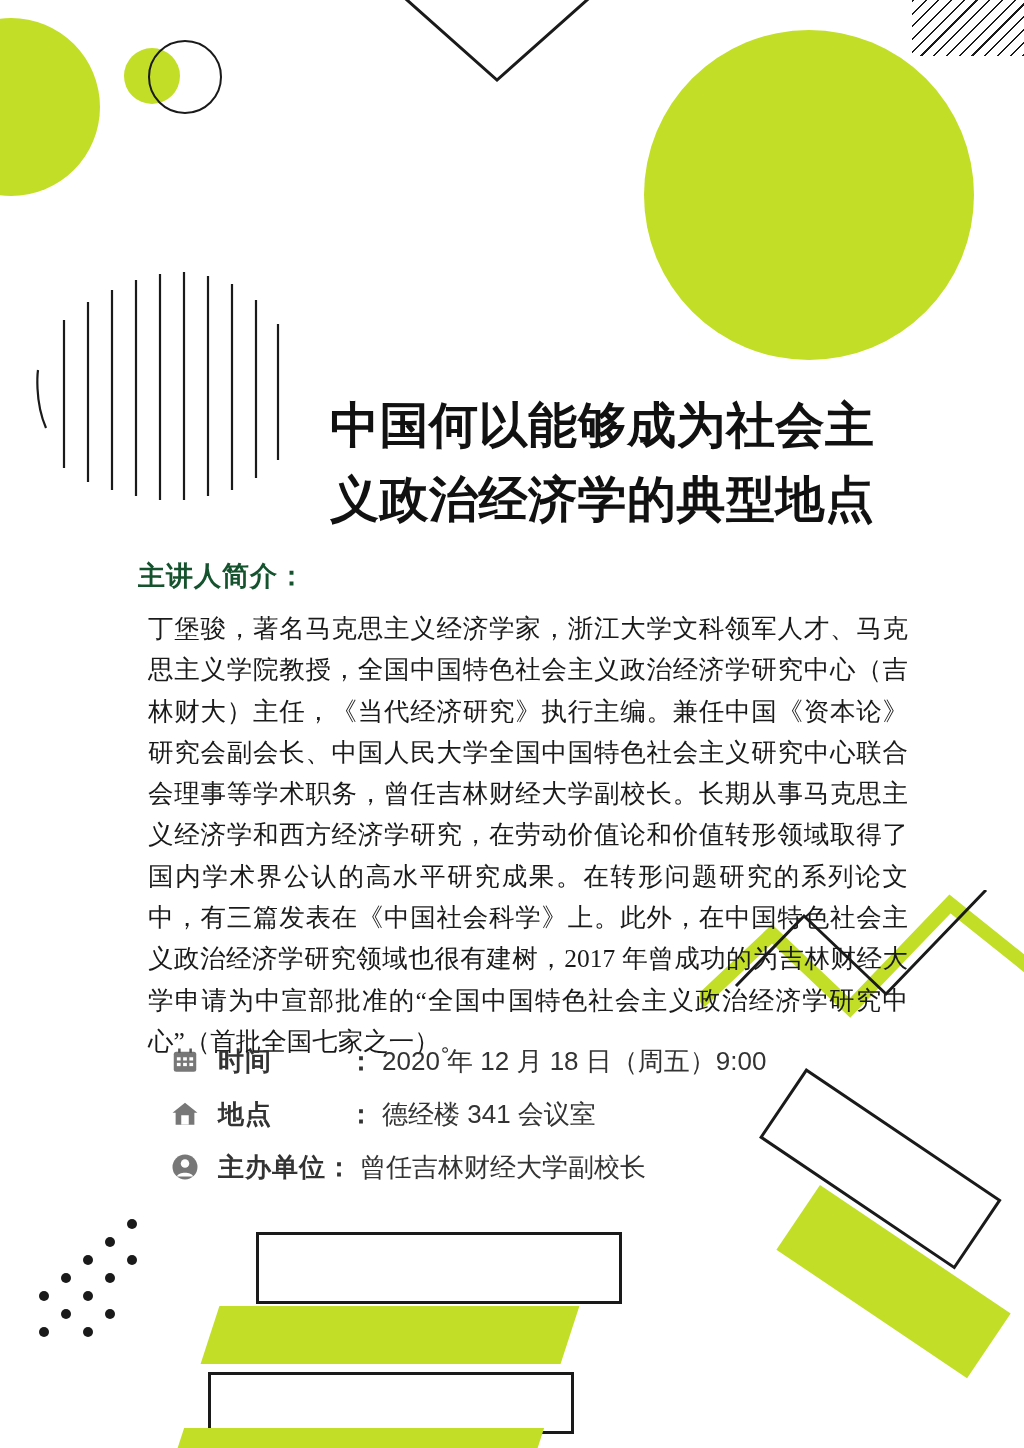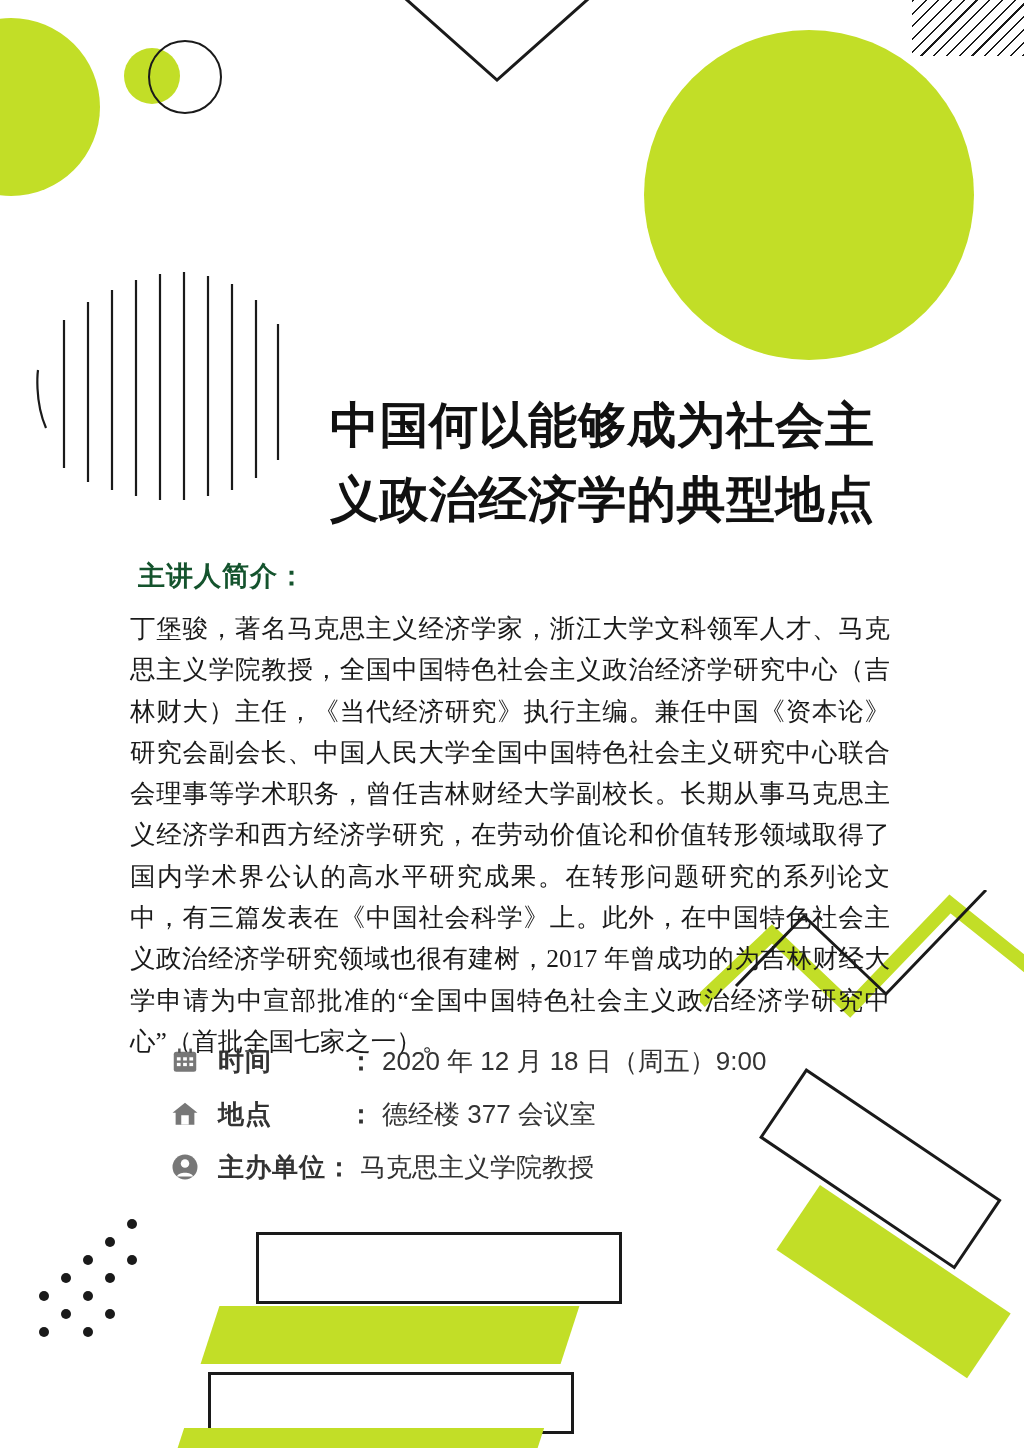--- a/index.html
+++ b/index.html
@@ -161,21 +161,21 @@
     position: absolute;
     left: 138px; top: 558px;
     font-weight: bold;
     font-size: 27px;
     color: #14532d;
     letter-spacing: 1px;
   }
 
   .bio {
     position: absolute;
-    left: 130px; top: 608px;
+    left: 148px; top: 608px;
     width: 760px;
     font-family: "Liberation Serif", serif;
     font-size: 25.5px;
     line-height: 1.62;
     color: #1a1a1a;
     text-align: justify;
     text-justify: inter-character;
   }
 
   .info-list {
@@ -317,31 +317,31 @@
         <span class="info-icon">
           <svg width="30" height="30" viewBox="0 0 24 24">
             <path d="M12 3 L22 11 L19.5 11 L19.5 20.5 L4.5 20.5 L4.5 11 L2 11 Z" fill="#777777"></path>
             <rect x="9" y="13" width="6" height="7.5" fill="#ffffff"></rect>
           </svg>
         </span>
         <span class="info-label spaced">
           <span>地</span><span class="sp"></span><span>点</span>
         </span>
         <span class="info-colon">：</span>
-        <span class="info-value">德经楼 377 会议室</span>
+        <span class="info-value">德经楼 341 会议室</span>
       </div>
 
       <div class="info-row">
         <span class="info-icon">
           <svg width="30" height="30" viewBox="0 0 24 24">
             <circle cx="12" cy="12" r="10" fill="#777777"></circle>
             <circle cx="12" cy="9.2" r="3.4" fill="#ffffff"></circle>
             <path d="M5.6 19.6 C6.6 15.6 17.4 15.6 18.4 19.6 Z" fill="#ffffff"></path>
           </svg>
         </span>
         <span class="info-label">主办单位</span>
         <span class="info-colon">：</span>
-        <span class="info-value">马克思主义学院教授</span>
+        <span class="info-value">曾任吉林财经大学副校长</span>
       </div>
 
     </div>
   </div>
 </div>
 
 </body></html>

